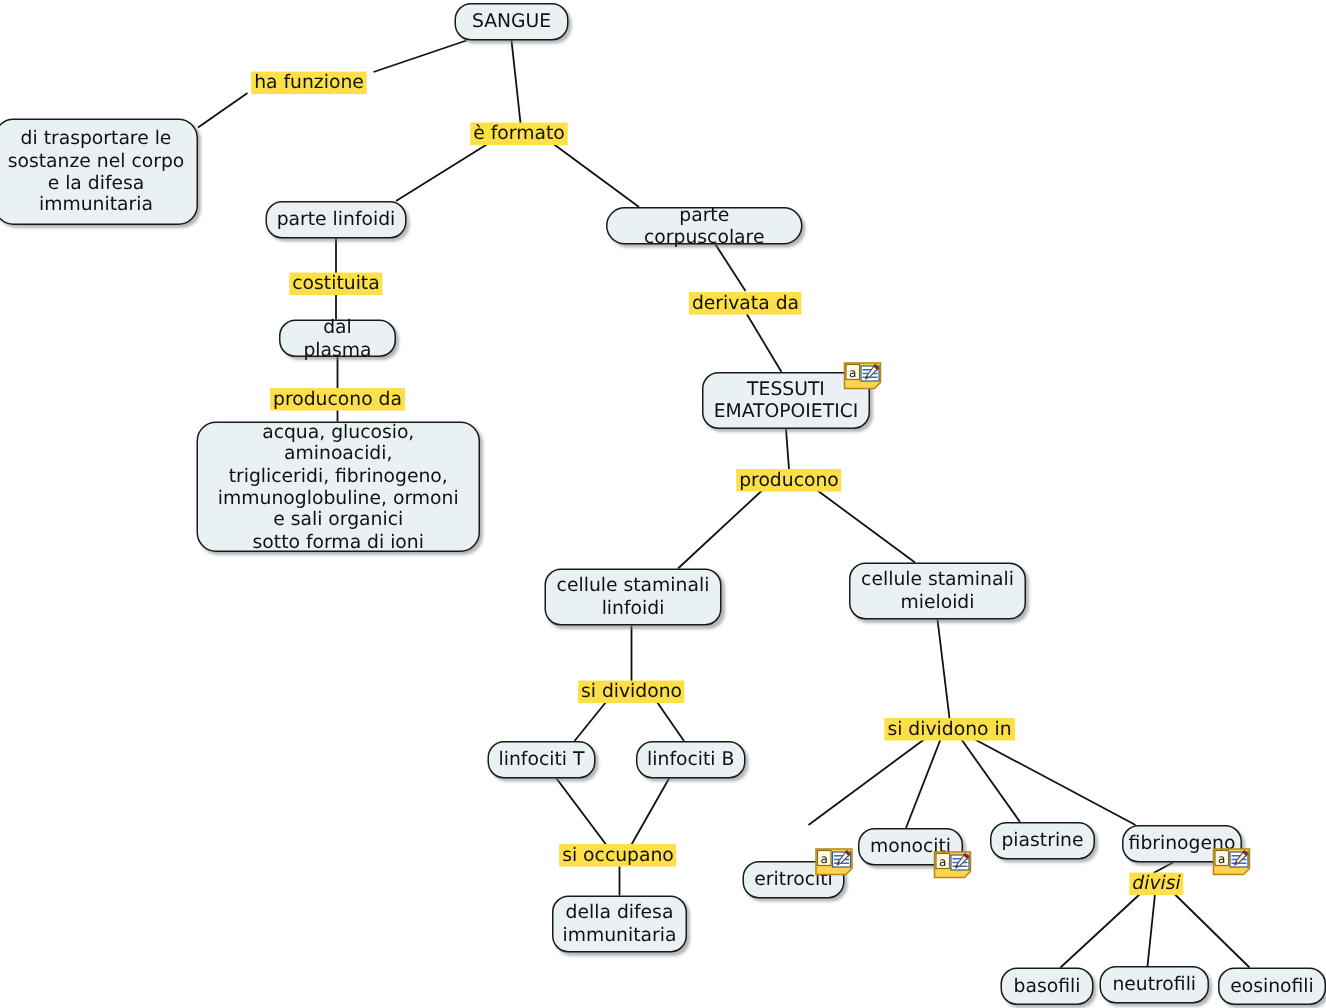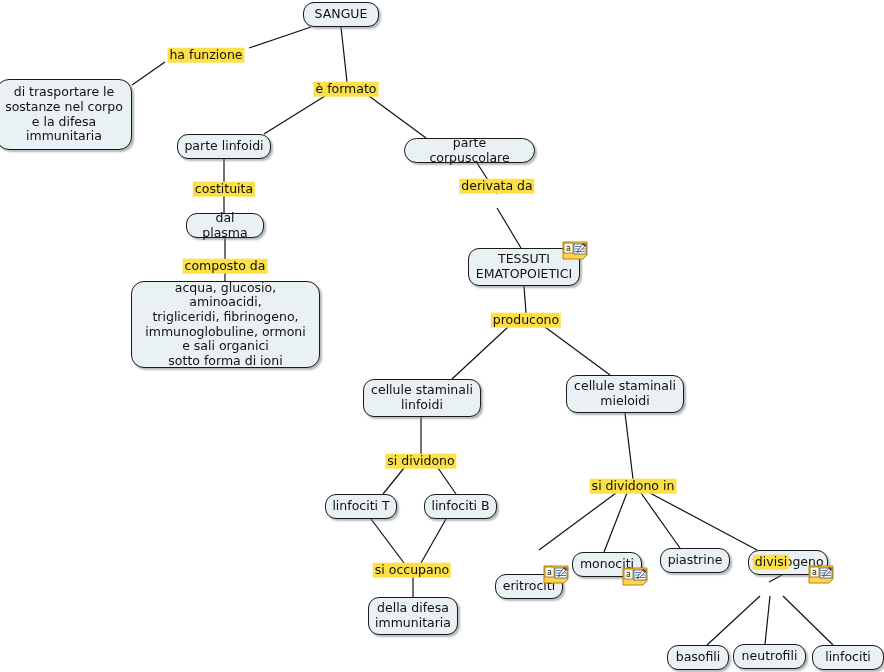--- a/index.html
+++ b/index.html
@@ -180,28 +180,28 @@
           <line x1="13" y1="5.5" x2="23" y2="5.5" stroke="#3b6fb5" stroke-width="0.9"></line>
           <line x1="13" y1="8" x2="23" y2="8" stroke="#3b6fb5" stroke-width="0.9"></line>
           <line x1="13" y1="10.5" x2="23" y2="10.5" stroke="#3b6fb5" stroke-width="0.9"></line>
           <path d="M21.5 2 L23.8 4.3 L17.5 10.6 L15.2 11.5 L16.1 9.2 Z" fill="#f2f2f2" stroke="#444" stroke-width="0.7"></path>
           <path d="M21.5 2 L23.8 4.3 L22.6 5.5 L20.3 3.2 Z" fill="#8b2020"></path>
           <path d="M15.2 11.5 L16.1 9.2 L17.1 10.2 Z" fill="#333"></path>
         </svg>
       </span>
       <div class="node" style="left: 667px; top: 645px; width: 62px; height: 25px;">basofili</div>
       <div class="node" style="left: 733px; top: 644px; width: 73px; height: 25px;">neutrofili</div>
-      <div class="node" style="left: 812px; top: 645px; width: 72px; height: 25px;">linfociti</div>
+      <div class="node" style="left: 812px; top: 645px; width: 72px; height: 25px;">eosinofili</div>
     </div>
   <div id="labels-layer">
       <div class="link-label" style="left: 206px; top: 55px; transform: translate(-50%, -50%);">ha funzione</div>
       <div class="link-label" style="left: 346px; top: 89px; transform: translate(-50%, -50%);">è formato</div>
       <div class="link-label" style="left: 224px; top: 189px; transform: translate(-50%, -50%);">costituita</div>
-      <div class="link-label" style="left: 225px; top: 266px; transform: translate(-50%, -50%);">composto da</div>
-      <div class="link-label" style="left: 497px; top: 186px; transform: translate(-50%, -50%);">derivata da</div>
+      <div class="link-label" style="left: 225px; top: 266px; transform: translate(-50%, -50%);">producono da</div>
+      <div class="link-label" style="left: 497px; top: 202px; transform: translate(-50%, -50%);">derivata da</div>
       <div class="link-label" style="left: 526px; top: 320px; transform: translate(-50%, -50%);">producono</div>
       <div class="link-label" style="left: 421px; top: 461px; transform: translate(-50%, -50%);">si dividono</div>
       <div class="link-label" style="left: 412px; top: 570px; transform: translate(-50%, -50%);">si occupano</div>
       <div class="link-label" style="left: 633px; top: 486px; transform: translate(-50%, -50%);">si dividono in</div>
-      <div class="link-label" style="left: 771px; top: 562px; transform: translate(-50%, -50%);">divisi</div>
+      <div class="link-label" style="left: 771px; top: 589px; transform: translate(-50%, -50%); font-style: italic;">divisi</div>
     </div>
 
 </div>
 
 </body></html>

